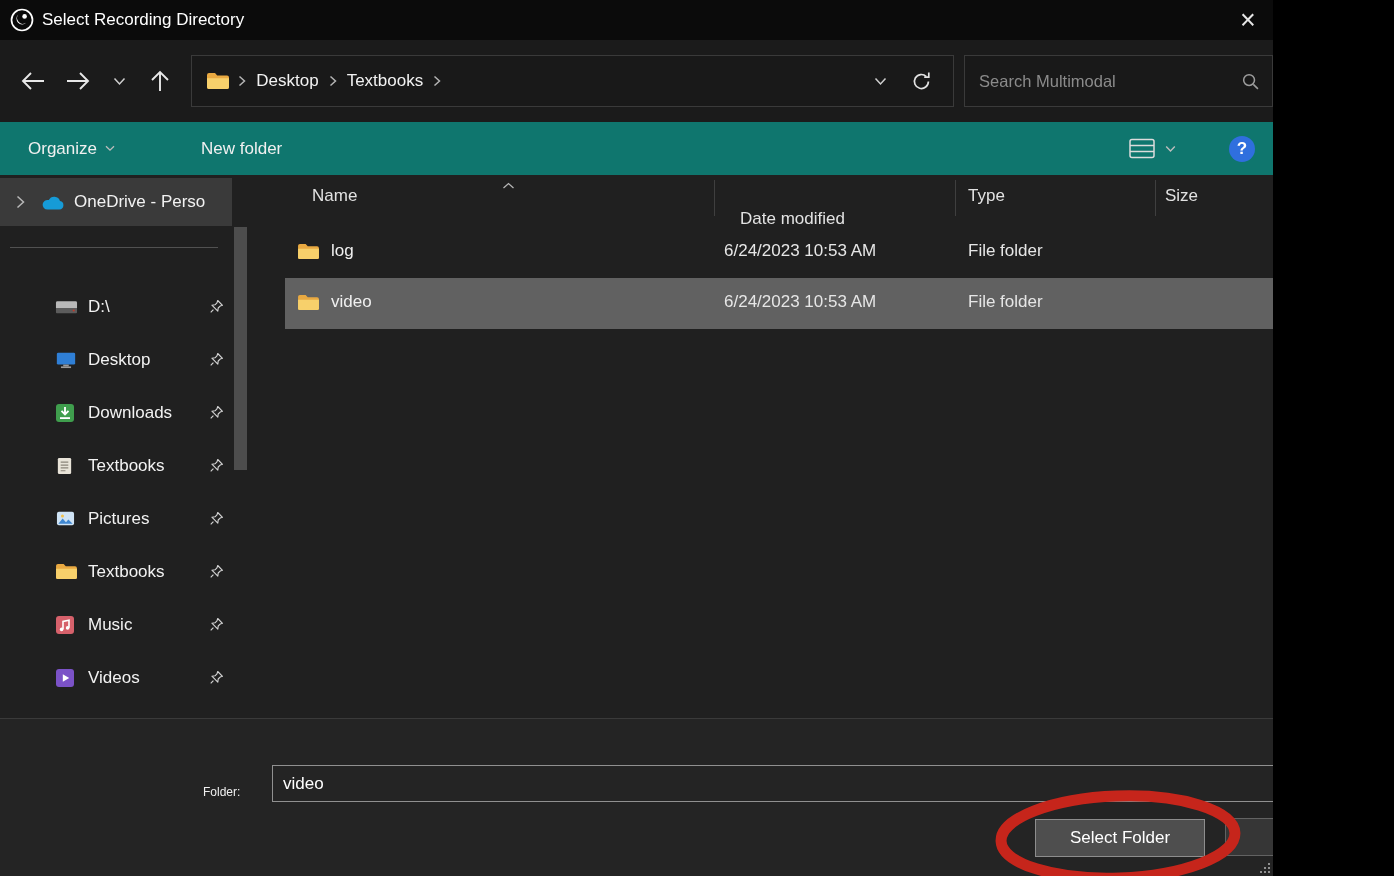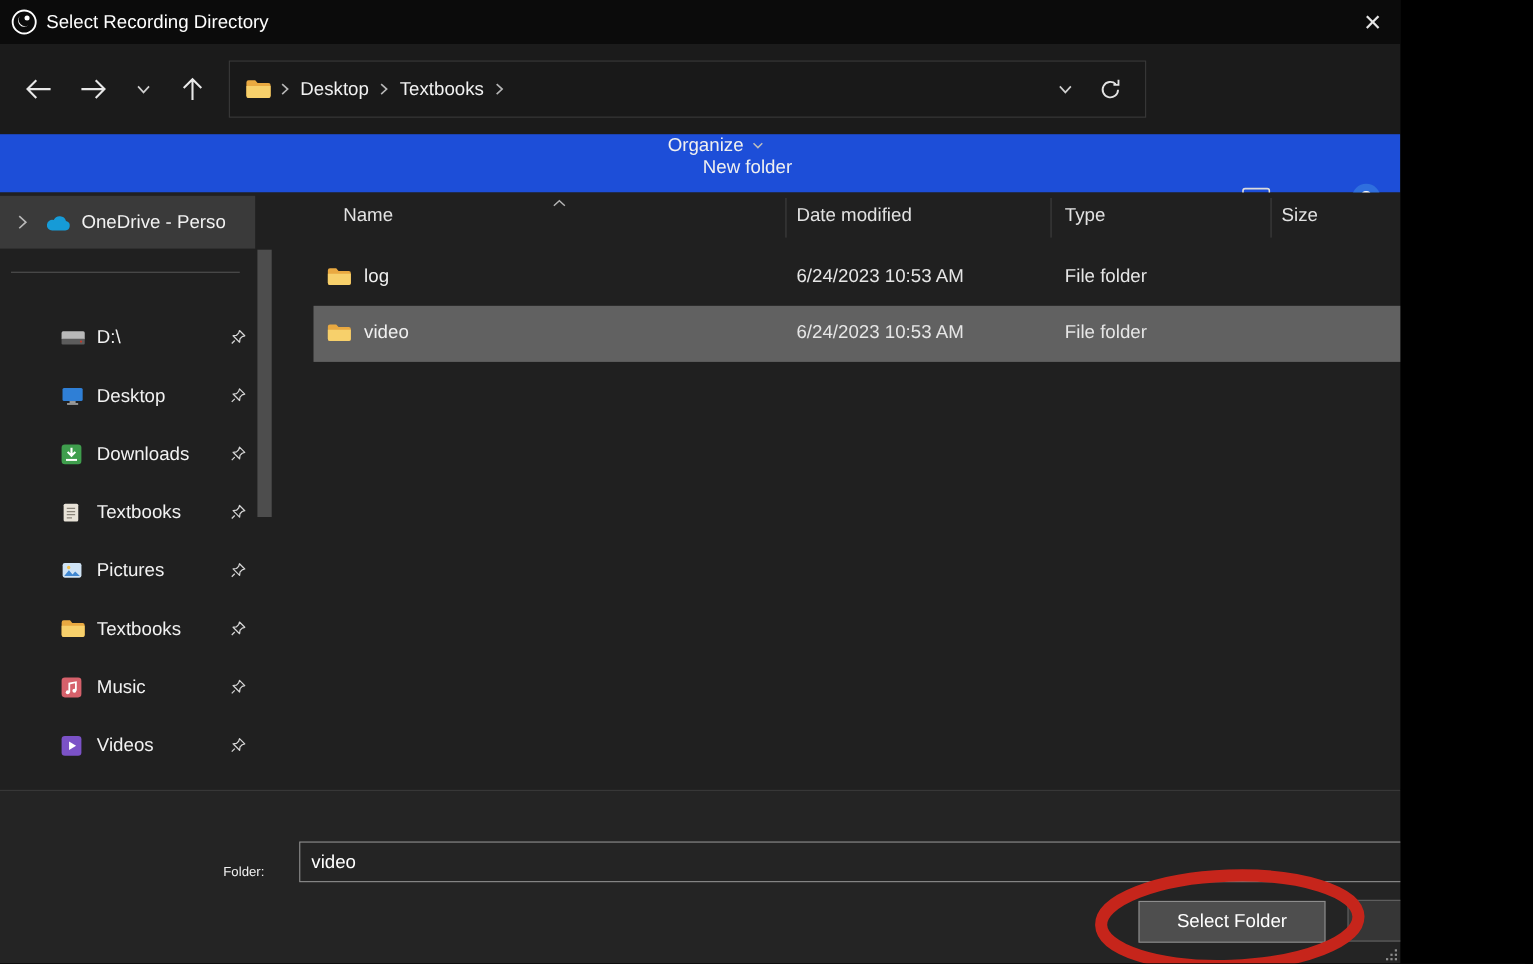--- a/index.html
+++ b/index.html
@@ -21,21 +21,21 @@
   .crumb { font-size:17px; color:#f2f2f2; margin:0 2px; white-space:nowrap; }
   .crumb-sep { display:flex; align-items:center; margin:0 8px; }
   .addr-spacer { flex:1; }
   .addr-drop { width:38px; height:48px; display:flex; align-items:center; justify-content:center; }
   .refresh-btn { width:44px; height:48px; display:flex; align-items:center; justify-content:center; }
   .searchbar { width:336px; height:52px; background:#191919; border:1px solid #3a3a3a; display:flex; align-items:center; padding:0 12px 0 14px; margin-left:10px; }
   .search-input { flex:1; background:transparent; border:none; outline:none; color:#e8e8e8; font-size:16.5px; font-family:inherit; }
   .search-input::placeholder { color:#8b8b8b; }
 
   
-  .toolbar { position:absolute; top:122px; left:0; right:0; height:53px; background:#1d4ed8; display:flex; align-items:center;flex-direction:column; }
+  .toolbar { position:absolute; top:122px; left:0; right:0; height:53px; background:#0f766e; display:flex; align-items:center; }
   .organize-btn { margin-left:28px; display:flex; align-items:center; gap:8px; font-size:17px; color:#f0f0f0; }
   .newfolder-btn { margin-left:86px; font-size:17px; color:#f0f0f0; }
   .toolbar-right { margin-left:auto; display:flex; align-items:center; margin-right:18px; }
   .view-btn { display:flex; align-items:center; justify-content:center; width:34px; height:36px; }
   .view-drop { display:flex; align-items:center; justify-content:center; width:22px; height:36px; }
   .help-btn { width:26px; height:26px; border-radius:50%; background:#2f6fde; color:#ffffff; display:flex; align-items:center; justify-content:center; font-size:17px; font-weight:bold; margin-left:48px; }
 
   
   .content { position:absolute; top:175px; left:0; right:0; height:543px; background:#202020; }
 
@@ -50,21 +50,21 @@
   .side-item { position:relative; height:53px; display:flex; align-items:center; padding-left:55px; }
   .side-icon { width:24px; height:20px; display:flex; align-items:center; margin-right:9px; }
   .side-label { font-size:17px; color:#f2f2f2; }
   .pin { position:absolute; right:36px; top:19px; }
   .side-scrollbar { position:absolute; left:234px; top:52px; width:13px; height:243px; background:#4d4d4d; }
 
   
   .filearea { position:absolute; left:260px; top:0; right:0; height:543px; }
   .sort-caret { position:absolute; left:242px; top:1px; }
   .col-head { position:absolute; top:11px; font-size:17px; color:#e2e2e2; }
-  .ch-name { left:52px; } .ch-date { left:464px; } .ch-type { left:708px; } .ch-size { left:905px; }
+  .ch-name { left:52px; } .ch-date { left:480px;margin-top:23px; } .ch-type { left:708px; } .ch-size { left:905px; }
   .col-sep { position:absolute; top:5px; height:36px; width:1px; background:#3f3f3f; }
   .cs-1 { left:454px; } .cs-2 { left:695px; } .cs-3 { left:895px; } .cs-4 { left:1030px; }
   .rows { position:absolute; left:0; top:52px; right:0; }
   .file-row { position:relative; margin-left:25px; width:1000px; height:51px; }
   .file-row.selected { background:#616161; }
   .cell-icon { position:absolute; left:12px; top:15px; display:flex; }
   .cell-name { position:absolute; left:46px; top:14px; font-size:17px; color:#f0f0f0; }
   .cell-date { position:absolute; left:439px; top:14px; font-size:17px; color:#e6e6e6; }
   .cell-type { position:absolute; left:683px; top:14px; font-size:17px; color:#e6e6e6; }
   .cell-size { position:absolute; left:880px; top:14px; font-size:17px; color:#e6e6e6; }
@@ -153,20 +153,29 @@
           </svg>
       </span>
       <span class="refresh-btn">
         <svg width="21" height="21" viewBox="0 0 21 21">
             <path d="M17.4 10.5 a7 7 0 1 1 -2.1 -5" fill="none" stroke="#e2e2e2" stroke-width="1.7"></path>
             <path d="M17.8 1.6 v4.6 h-4.6" fill="none" stroke="#e2e2e2" stroke-width="1.7"></path>
           </svg>
       </span>
     </div>
 
+    <div class="searchbar">
+      <input class="search-input" type="text" placeholder="Search Multimodal" style="">
+      <span style="display:flex;">
+        <svg width="19" height="19" viewBox="0 0 20 20">
+            <circle cx="8.5" cy="8.5" r="5.7" fill="none" stroke="#9d9d9d" stroke-width="1.6"></circle>
+            <path d="M13 13 L17.8 17.8" stroke="#9d9d9d" stroke-width="1.6"></path>
+          </svg>
+      </span>
+    </div>
   </div>
 
   <div class="toolbar">
     <span class="organize-btn">
       <span>Organize</span>
       <svg width="10" height="7" viewBox="0 0 10 7">
           <path d="M1 1.2 L5 5.2 L9 1.2" fill="none" stroke="#bdbdbd" stroke-width="1.3"></path>
         </svg>
     </span>
     <span class="newfolder-btn">New folder</span>

